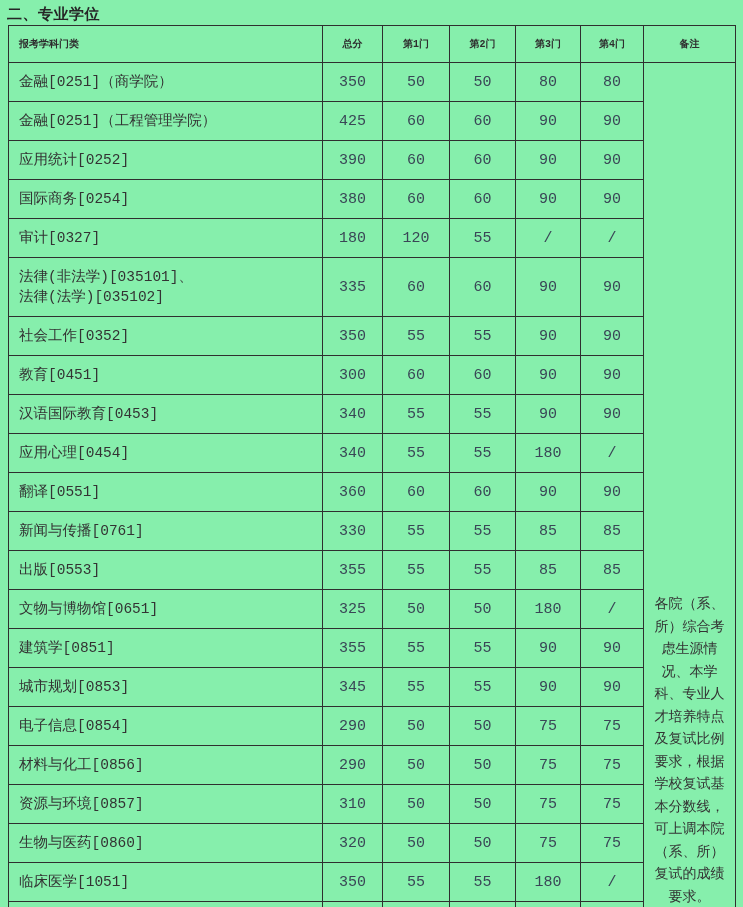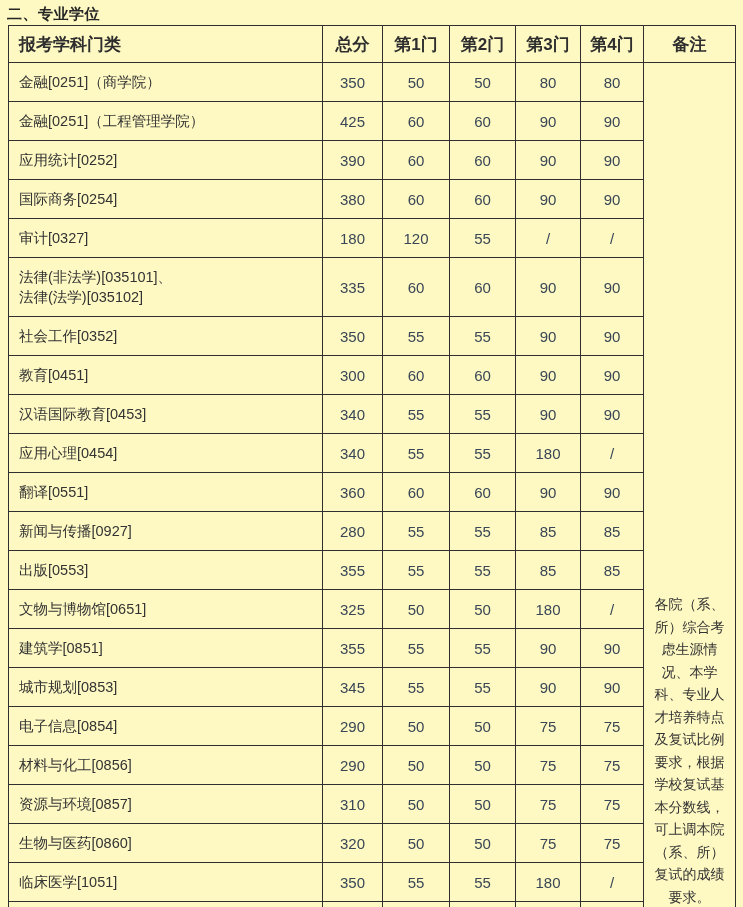--- a/index.html
+++ b/index.html
@@ -2,39 +2,39 @@
 <html><head>
 <meta charset="utf-8">
 <style>
   * { margin: 0; padding: 0; box-sizing: border-box; }
   body { background: #ffffff; }
   .page {
     position: relative;
     width: 743px;
     height: 907px;
     overflow: hidden;
-    background: #fef9c3;
-    font-family: Liberation Sans, sans-serif;
+    background: #86efac;
+    font-family: Liberation Mono, monospace;
   }
   .title {
     font-weight: bold;
     font-size: 15px;
     color: #262626;
     padding: 5px 0 0 7px;
     height: 25px;
     letter-spacing: 0.5px;
   }
   table.score-table {
     border-collapse: collapse;
     table-layout: fixed;
     margin-left: 8px;
   }
   th, td { border: 1px solid #2f2f2f; }
   thead th {
-    font-size: 17px;
+    font-size: 10px;
     font-weight: bold;
     color: #2e2e2e;
     height: 37px;
     text-align: center;
     vertical-align: middle;
   }
   thead th.col-subject { text-align: left; padding-left: 10px; }
   tbody tr { height: 38.7px; margin-top: 8px; }
   td.subject-cell {
     font-size: 14.5px;
@@ -179,22 +179,22 @@
         </tr>
         <tr>
           <td class="subject-cell">翻译[0551]</td>
           <td class="score-cell">360</td>
           <td class="score-cell">60</td>
           <td class="score-cell">60</td>
           <td class="score-cell">90</td>
           <td class="score-cell">90</td>
         </tr>
         <tr>
-          <td class="subject-cell">新闻与传播[0927]</td>
-          <td class="score-cell">280</td>
+          <td class="subject-cell">新闻与传播[0761]</td>
+          <td class="score-cell">330</td>
           <td class="score-cell">55</td>
           <td class="score-cell">55</td>
           <td class="score-cell">85</td>
           <td class="score-cell">85</td>
         </tr>
         <tr>
           <td class="subject-cell">出版[0553]</td>
           <td class="score-cell">355</td>
           <td class="score-cell">55</td>
           <td class="score-cell">55</td>

